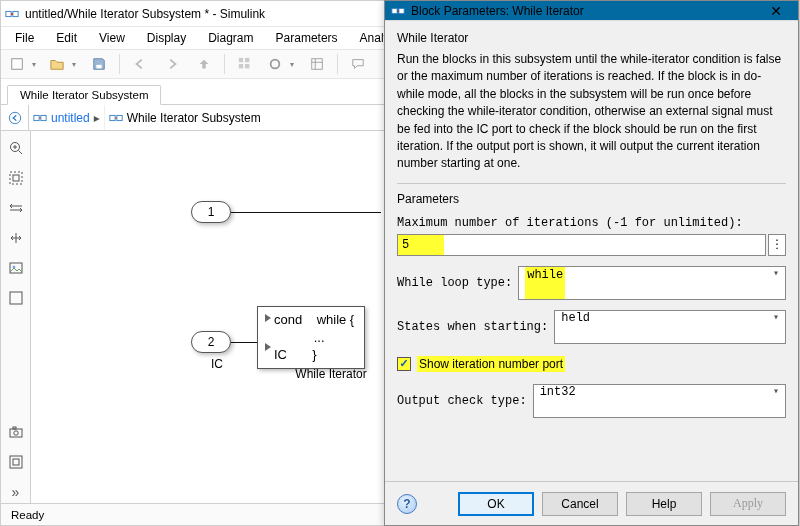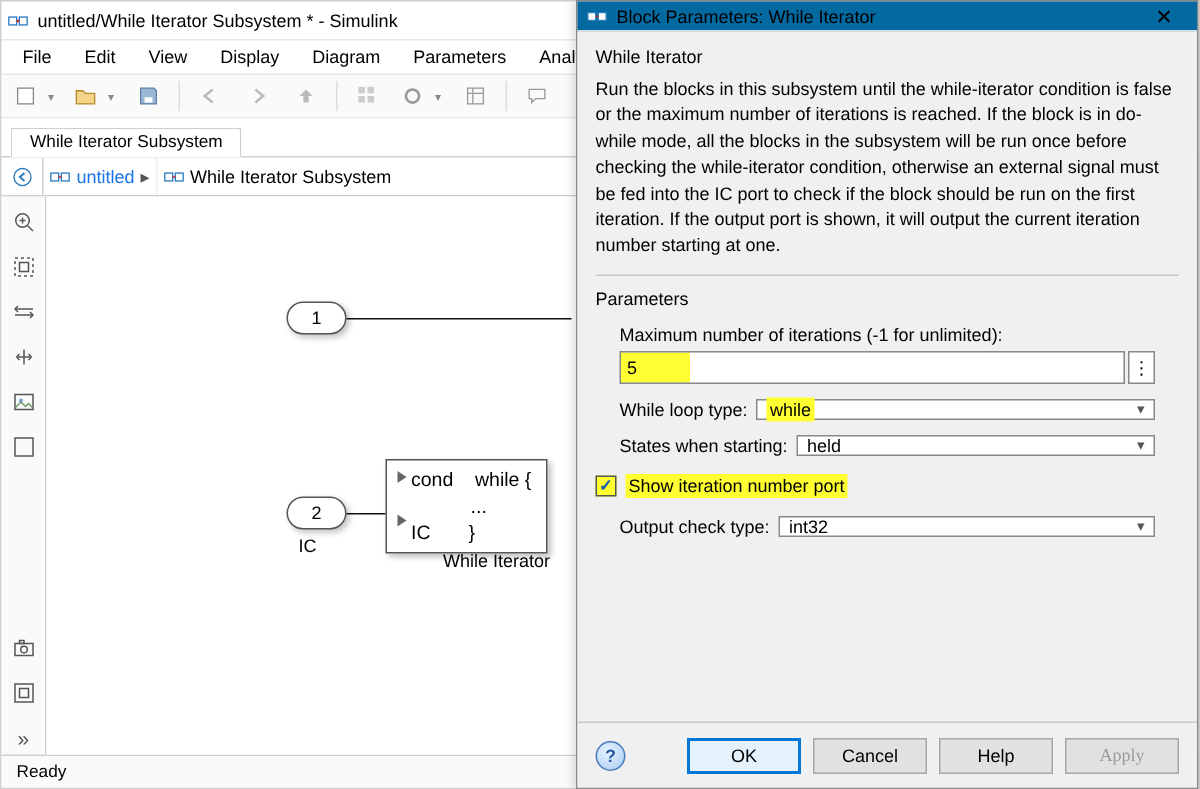--- a/index.html
+++ b/index.html
@@ -131,21 +131,21 @@
     position: absolute;
     width: 40px; height: 22px;
     border: 1px solid #555;
     border-radius: 11px;
     background: #fff;
     display:flex;align-items:center;justify-content:center;
     box-shadow: 2px 2px 4px rgba(0,0,0,.25);
     font-size: 12px;
   }
   .port-label {
-    position: absolute; font-size: 12px; text-align: left;
+    position: absolute; font-size: 12px; text-align: right;
   }
   .while-block {
     position: absolute;
     border: 1px solid #555;
     background: #fff;
     box-shadow: 2px 2px 4px rgba(0,0,0,.25);
     padding: 4px 10px 4px 16px;
     font-size: 13px;
     line-height: 1.35;
     white-space: pre;
@@ -207,44 +207,44 @@
   }
   .dlg-body {
     flex: 1; overflow: auto;
     padding: 6px 12px 4px 12px;
     font-size: 12px;
     background: var(--panel-bg);
   }
   .dlg-body .heading { margin: 4px 0 6px 0; }
   .dlg-body .desc { line-height: 1.45; margin-bottom: 10px; }
   .dlg-body hr { border: none; border-top: 1px solid #c9c9c9; margin: 4px 0 8px 0; }
-  .paramrow { display: flex; align-items: center; gap: 6px; margin: 10px 16px; }
+  .paramrow { display: flex; align-items: center; gap: 6px; margin: 10px 0; font-family: Liberation Mono, monospace; }
   .paramrow.stack { display: block; }
   .paramrow.stack .label { display:block; margin-bottom:4px; }
   .textinput {
     flex: 1;
     height: 22px;
     border: 1px solid #888;
     background: #fff;
     padding: 0 4px;
     font: inherit;
   }
   .vdots {
     width: 18px; height: 22px;
     border: 1px solid #888;
     background: #fff;
     display:flex;align-items:center;justify-content:center;
     font-size: 12px; line-height: 0;
   }
   .combo {
     flex: 1;
-    height: 14px;
+    height: 34px;
     border: 1px solid #888;
     background: #fff;
-    display:flex;align-items:center;justify-content:space-between;
+    display:flex;justify-content:space-between;
     padding: 0 6px;
     font: inherit;
   }
   .combo .chev { color:#555; font-size:10px; }
   .chk {
     display:flex;align-items:center;gap:6px;
     margin: 12px 0;
   }
   .chk .box {
     width: 14px; height: 14px;

